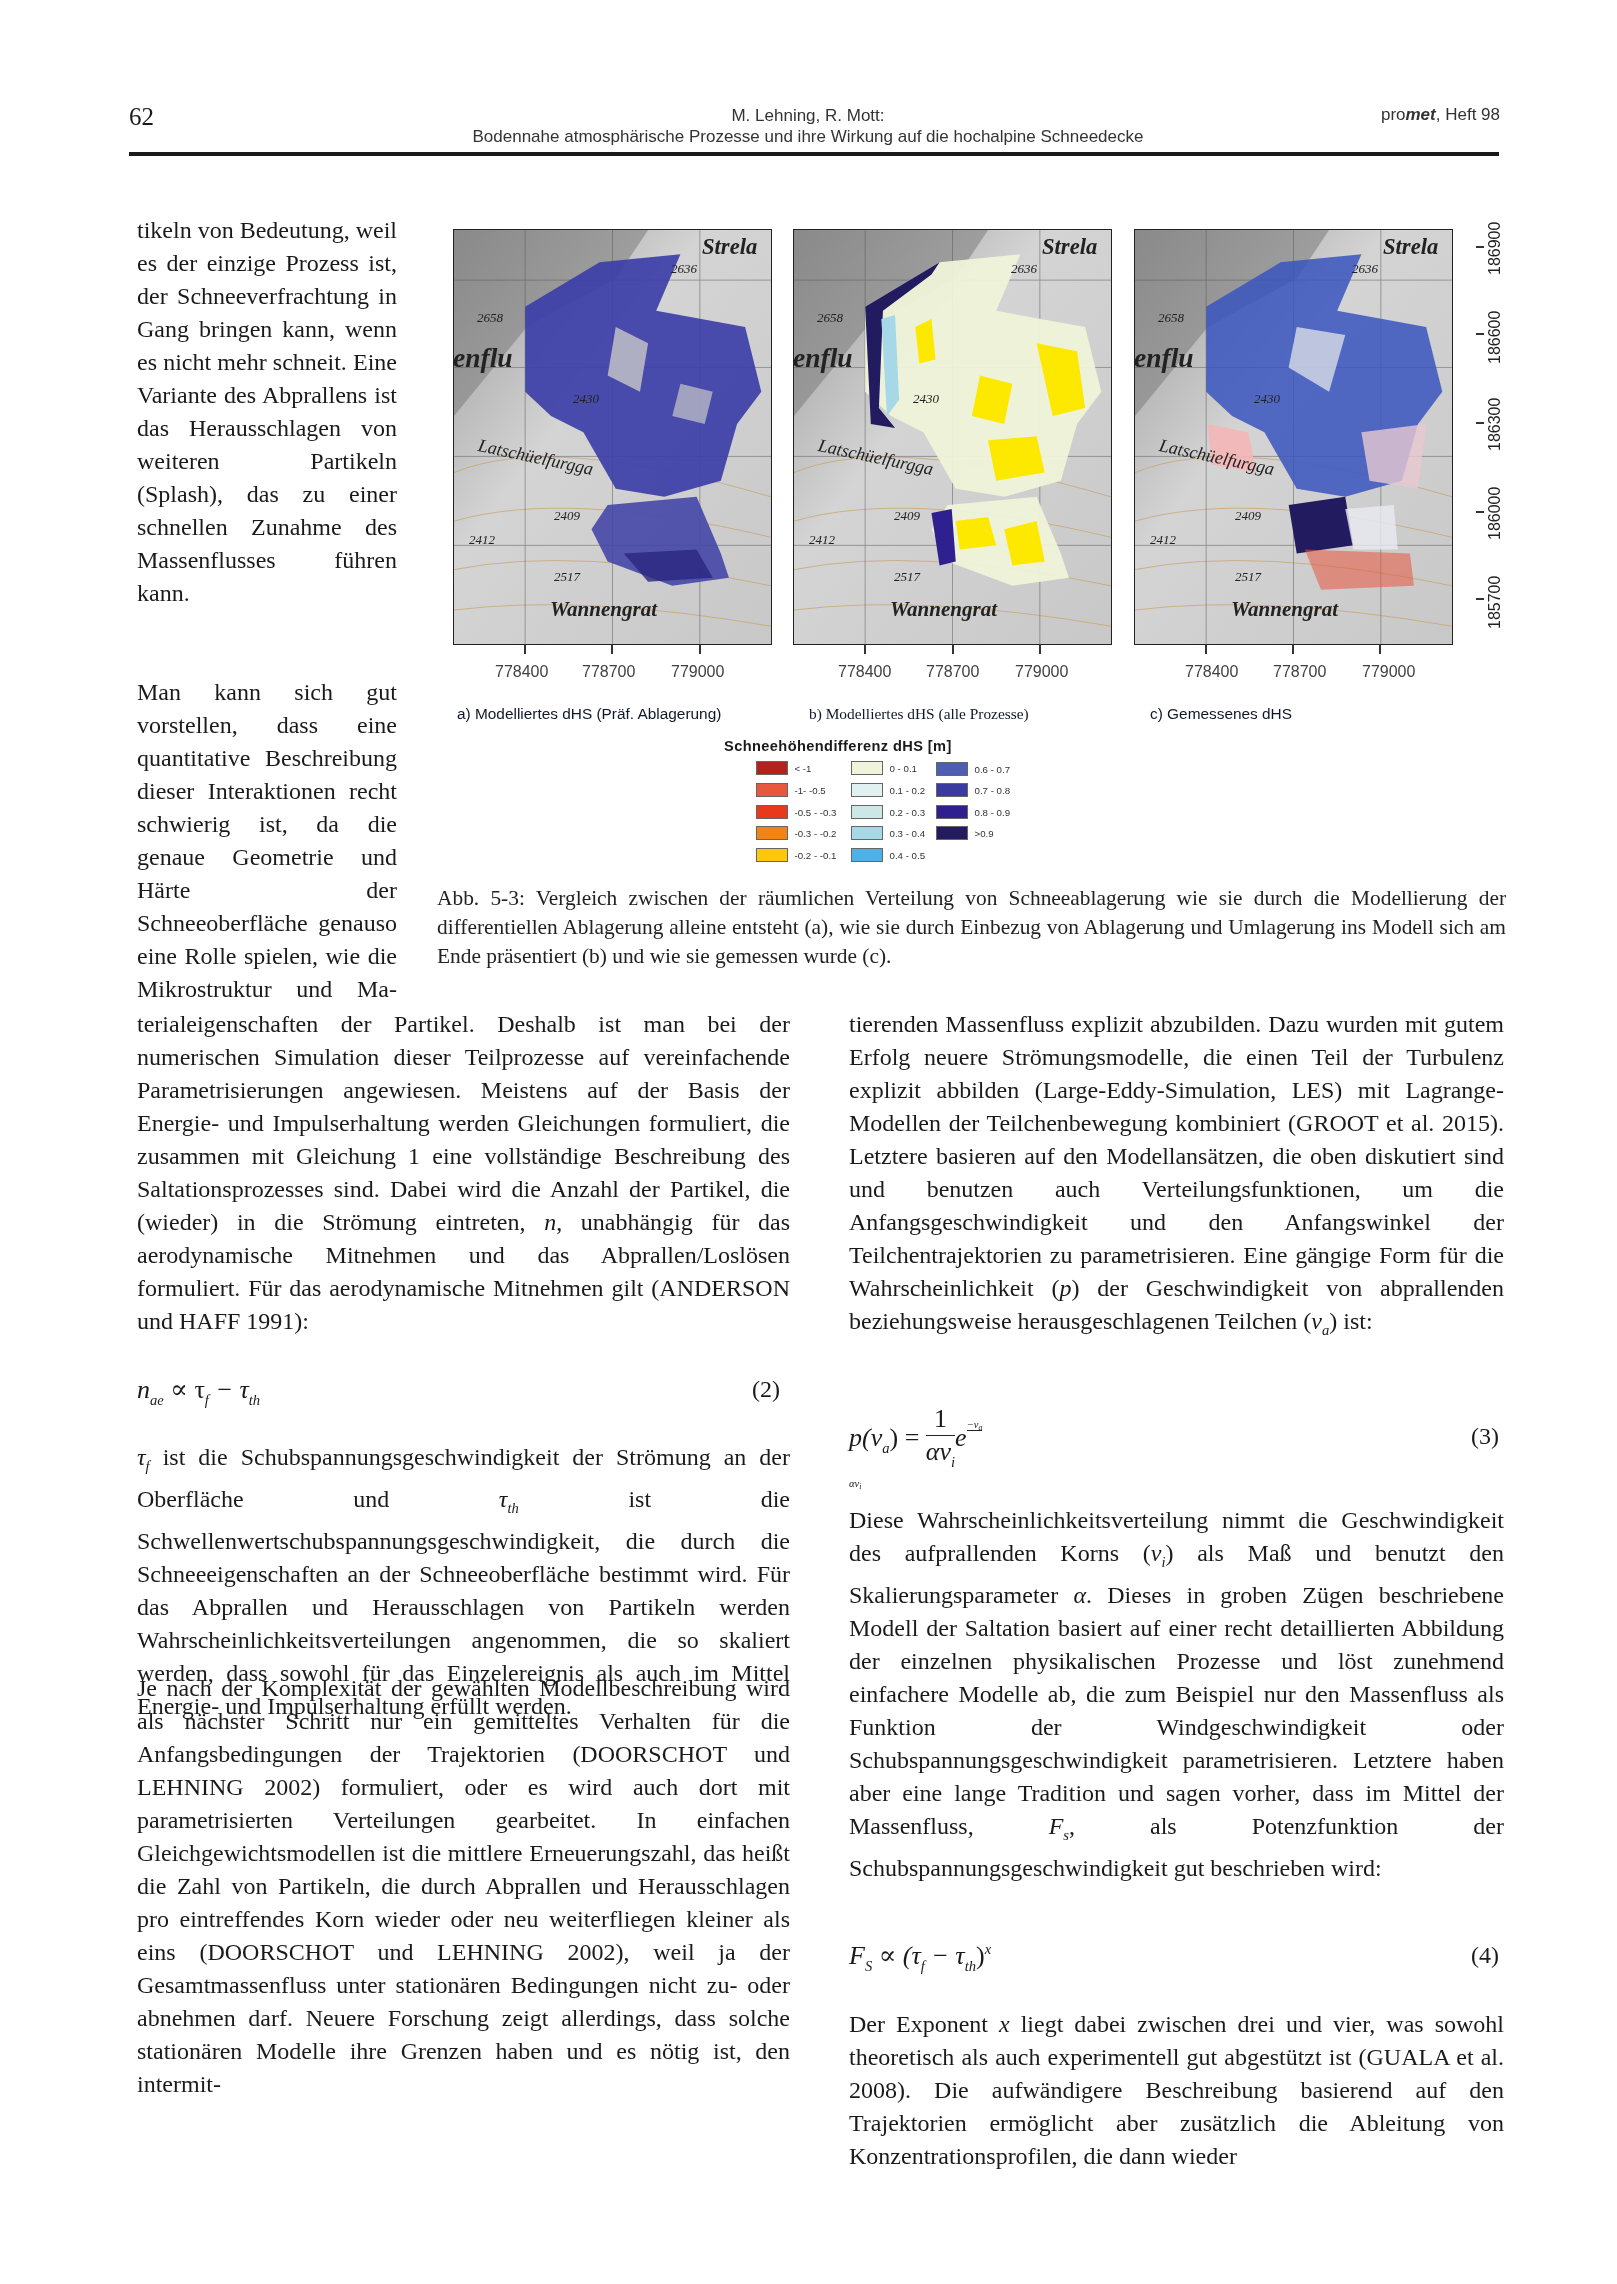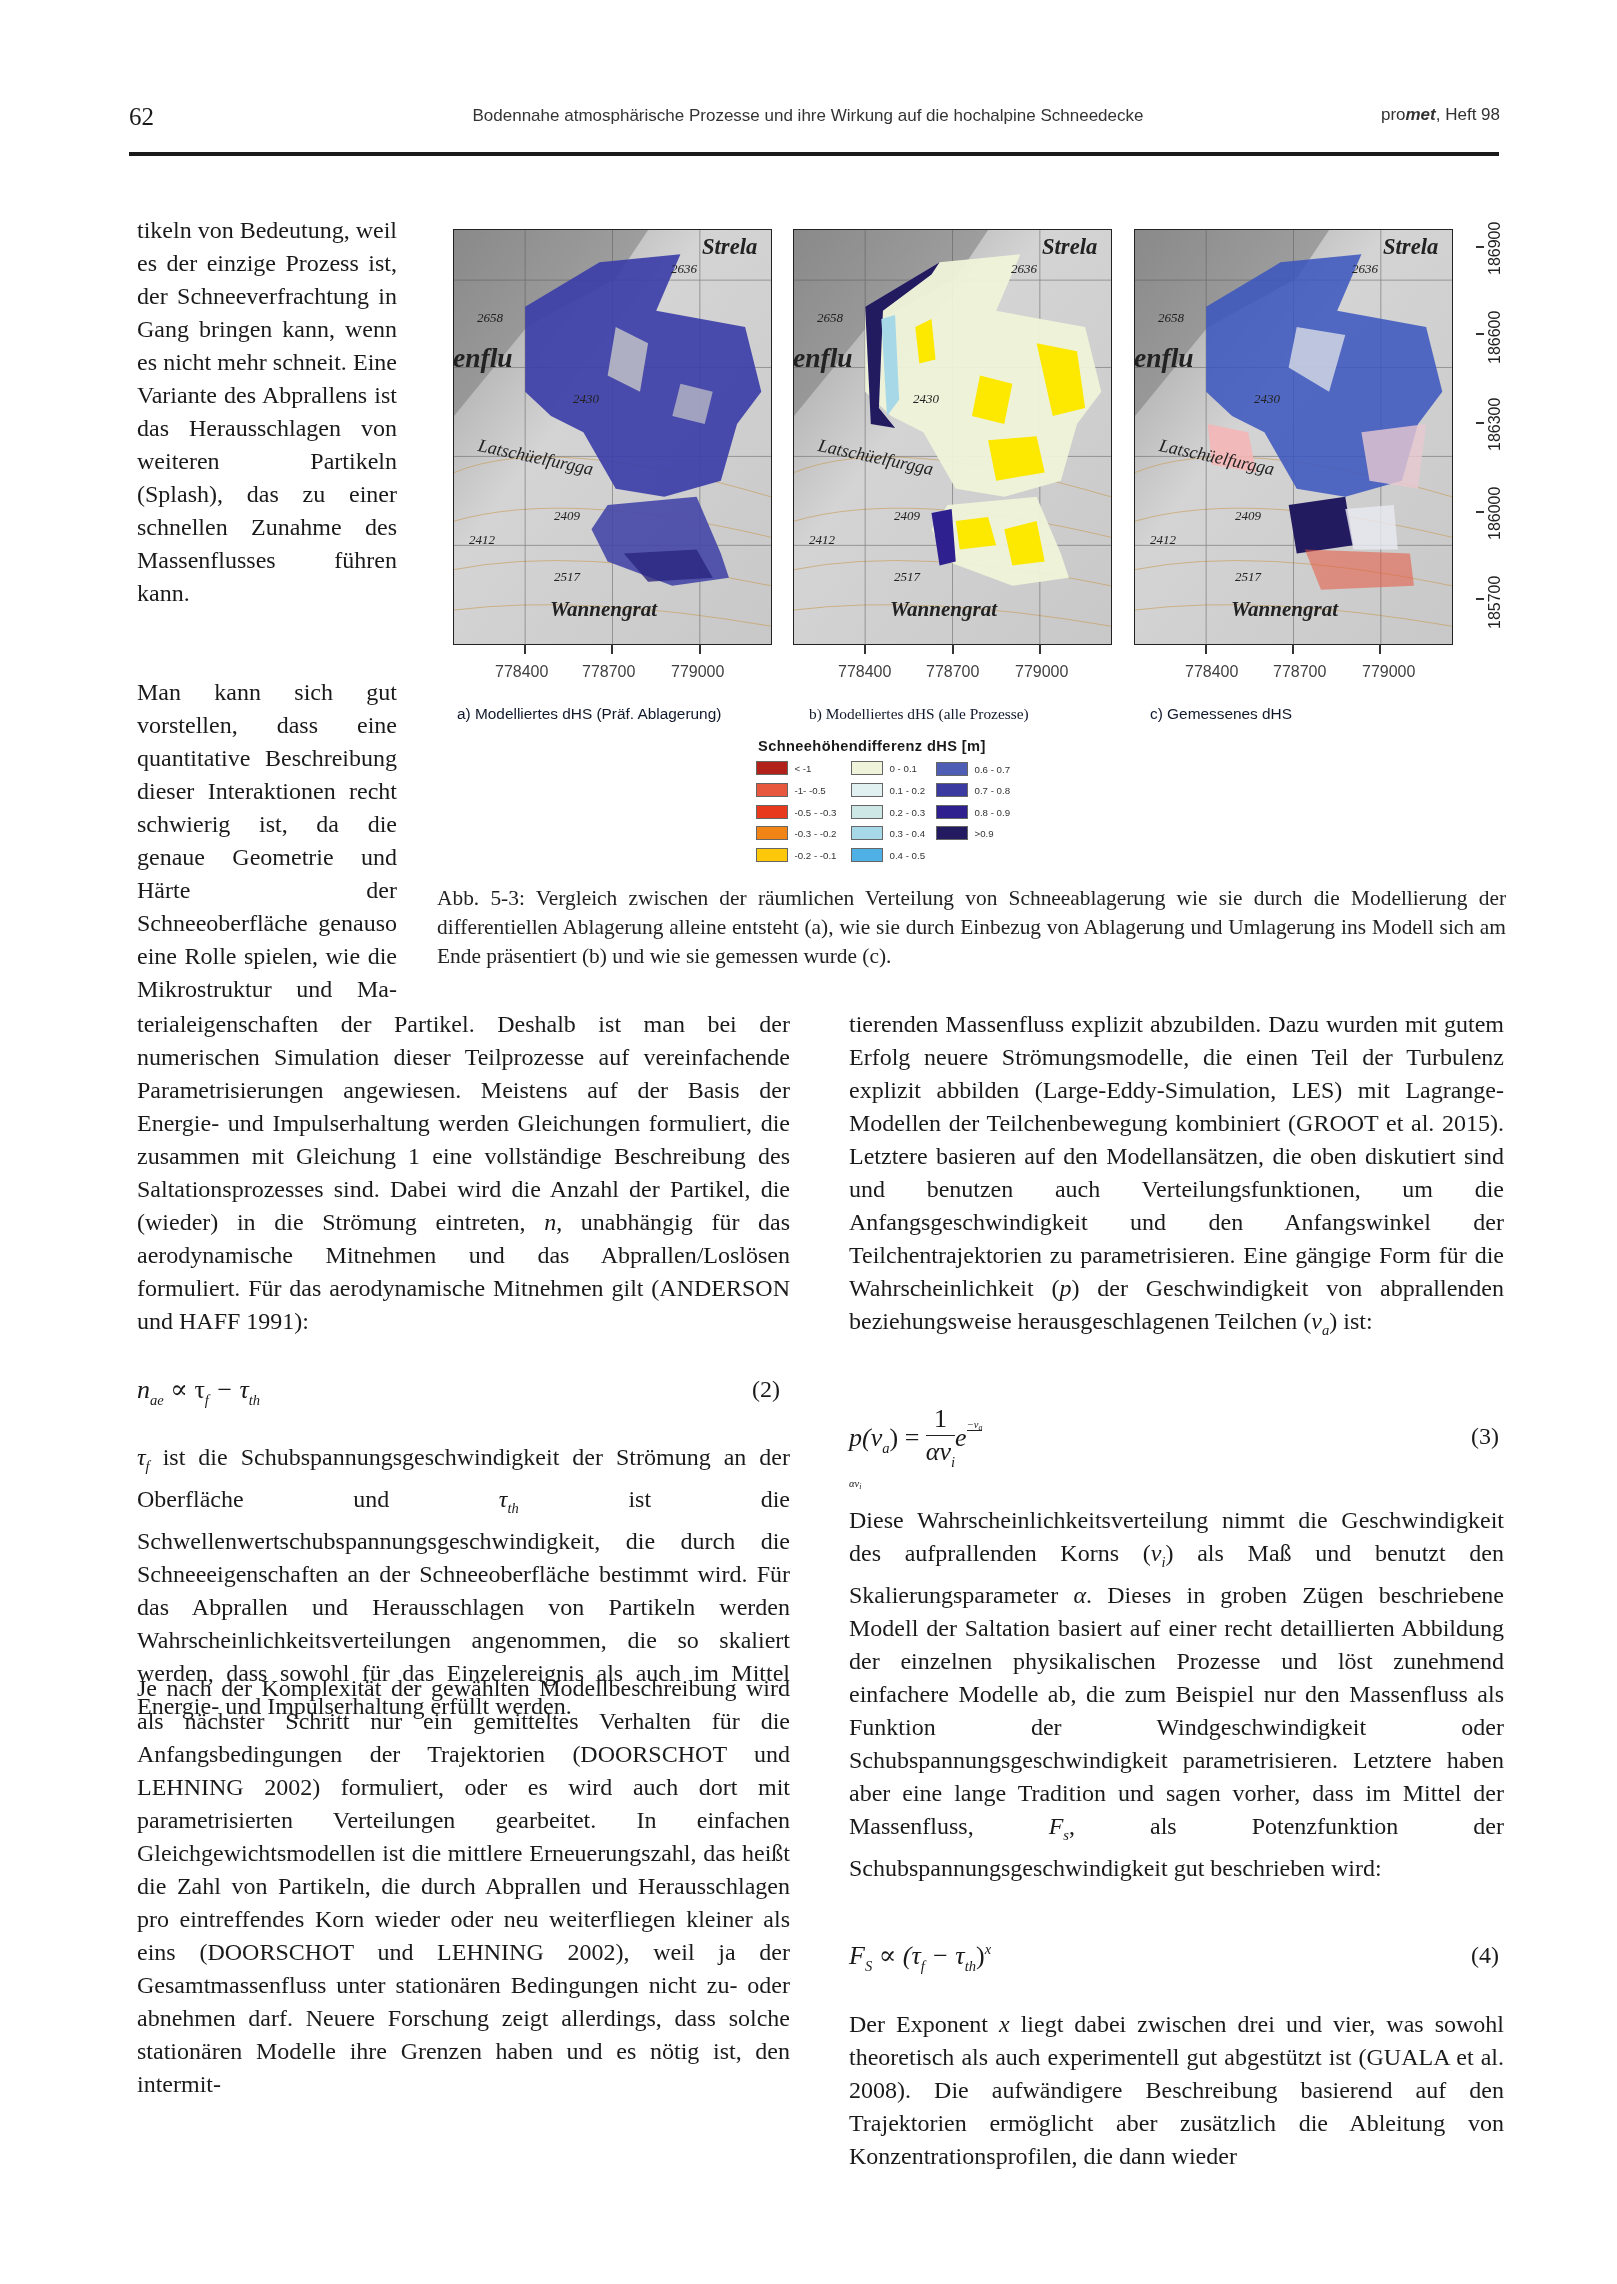--- a/index.html
+++ b/index.html
@@ -25,21 +25,21 @@
 
   
   .map { position: absolute; top: 229px; width: 317px; height: 414px; border: 1.6px solid #222; overflow: hidden; background: #c9c9c9; }
   .map svg { width: 100%; height: 100%; display: block; }
   .xtick { position: absolute; top: 663px; font-size: 16px; color: #404040; }
   .ytick { position: absolute; left: 1486px; font-size: 16px; color: #222; transform: rotate(-90deg); transform-origin: left top; }
   .tickmark-v { position: absolute; width: 1.6px; height: 9.7px; background: #333; top: 644px; }
   .tickmark-h { position: absolute; height: 1.6px; width: 8px; background: #333; left: 1476px; }
   .map-label { position: absolute; top: 705px; font-size: 15.4px; color: #0f172a; }
 
-  .legend-title { position: absolute; left: 758px; top: 738px; font-size: 14.6px; font-weight: bold; letter-spacing: 0.4px; }
+  .legend-title { position: absolute; left: 724px; top: 738px; font-size: 14.6px; font-weight: bold; letter-spacing: 0.4px; }
   .legend { position: absolute; left: 756px; top: 760px; width: 259px; height: 109px; }
   .lg-item { position: absolute; height: 16px; display: flex; align-items: center; }
   .lg-swatch { width: 32px; height: 13.7px; border: 1.6px solid #666; box-sizing: border-box; margin-right: 6.5px; }
   .lg-label { font-size: 9.7px; color: #333; }
 
   .caption { position: absolute; left: 437px; width: 1069px; top: 884px; font-size: 21.4px; line-height: 29px; text-align: justify; text-align-last: left; color: #222; }
 
   
   .eq { position: absolute; font-size: 26px; font-family: "Liberation Serif", "DejaVu Serif", serif; font-style: italic; }
   .eq sub { font-size: 14.6px; vertical-align: -6.5px; }
@@ -47,20 +47,21 @@
   .eqnum { position: absolute; font-size: 24px; font-family: "Liberation Serif", "DejaVu Serif", serif; }
   .frac { display: inline-block; vertical-align: middle; text-align: center; font-style: normal; }
   .frac .num { display: block; border-bottom: 1.6px solid #222; padding: 0 4.9px; line-height: 32px; }
   .frac .den { display: block; line-height: 32px; font-style: italic; }
 </style>
 </head>
 <body>
 
 <div class="page-num serif">62</div>
 <div class="hdr-center sans">
+  <div>M. Lehning, R. Mott:</div>
   <div>Bodennahe atmosphärische Prozesse und ihre Wirkung auf die hochalpine Schneedecke</div>
 </div>
 <div class="hdr-right sans"><span>pro</span><b>met</b><span>, Heft 98</span></div>
 <div class="hdr-rule"></div>
 
 <div class="txt serif narrow" style="top:214px;">
   <p>tikeln von Bedeutung, weil es der einzige Prozess ist, der Schneeverfrachtung in Gang bringen kann, wenn es nicht mehr schneit. Eine Variante des Abprallens ist das Herausschlagen von weiteren Partikeln (Splash), das zu einer schnellen Zunahme des Massenflusses führen kann.</p>
 </div>
 <div class="txt serif narrow just-last" style="top:676px;">
   <p>Man kann sich gut vorstellen, dass eine quantitative Beschreibung dieser Interaktionen recht schwierig ist, da die genaue Geometrie und Härte der Schneeoberfläche genauso eine Rolle spielen, wie die Mikrostruktur und Ma-</p>

